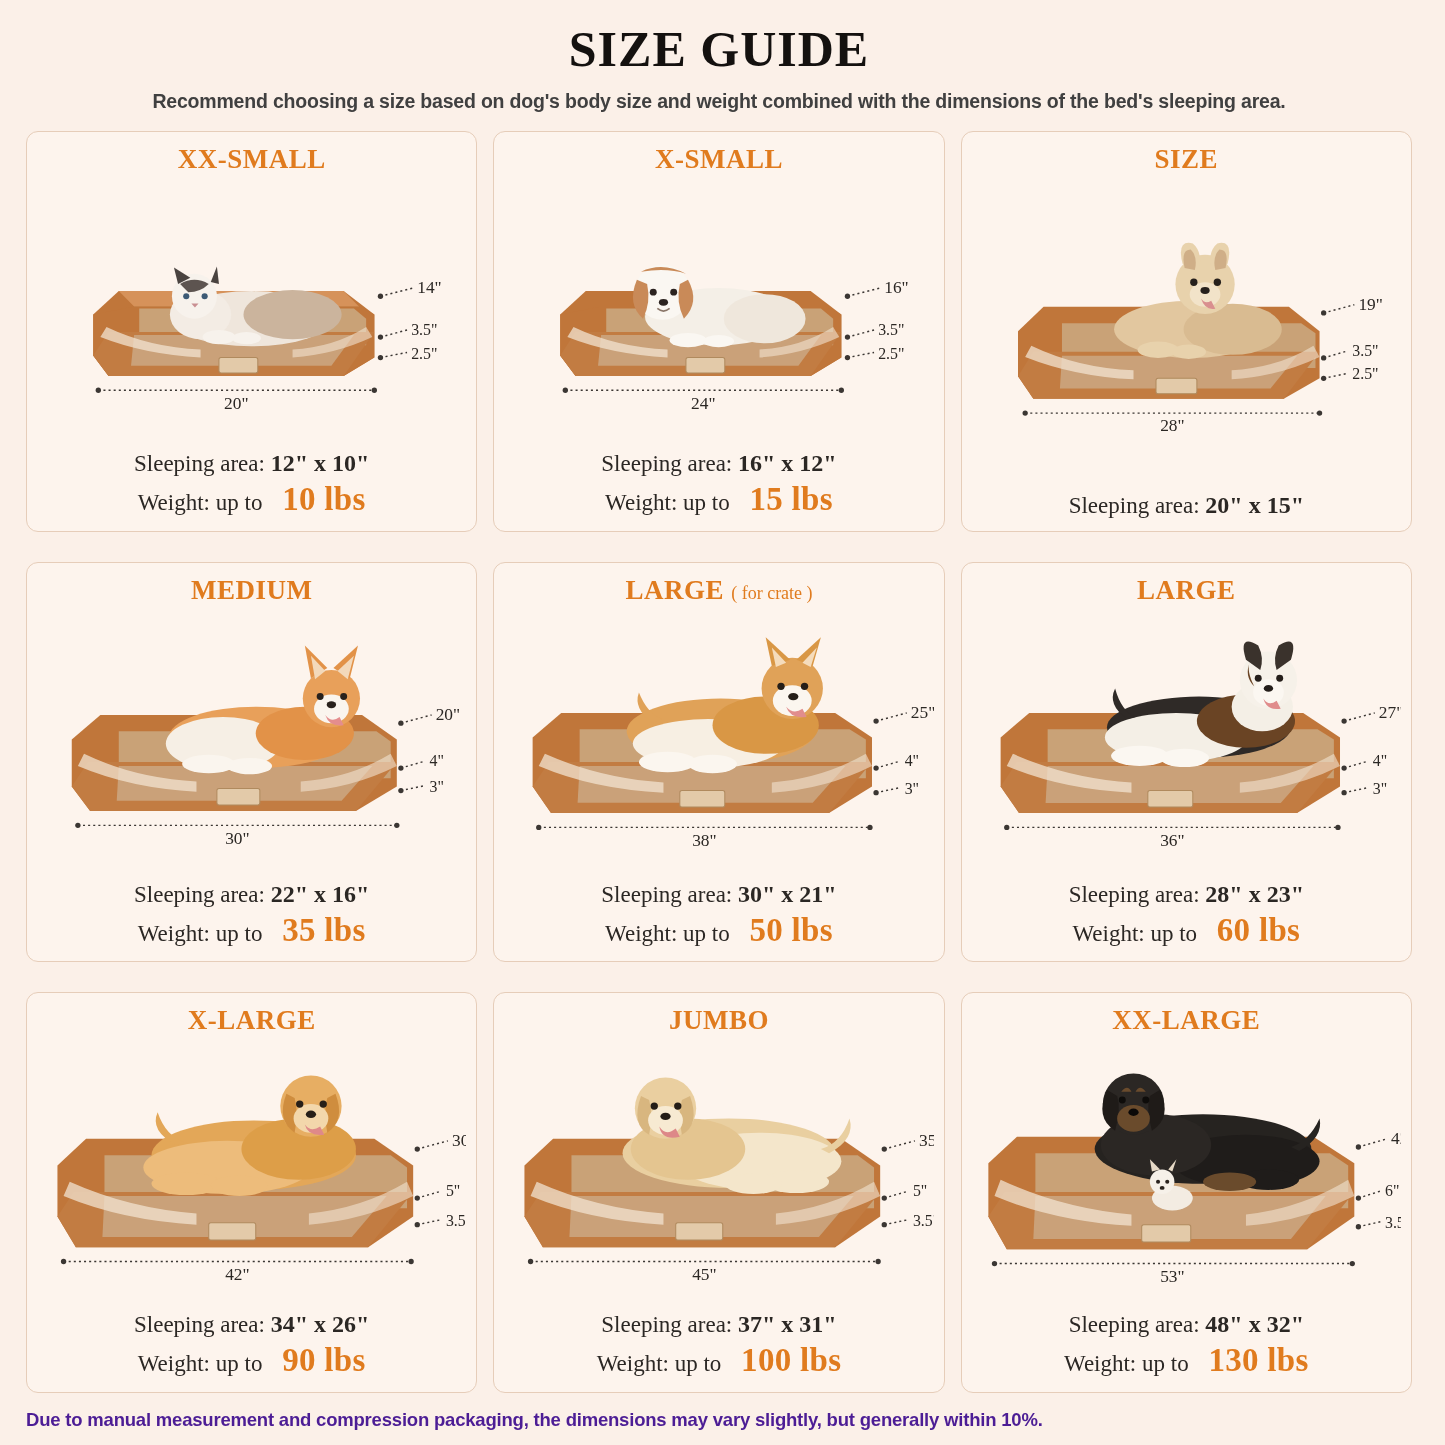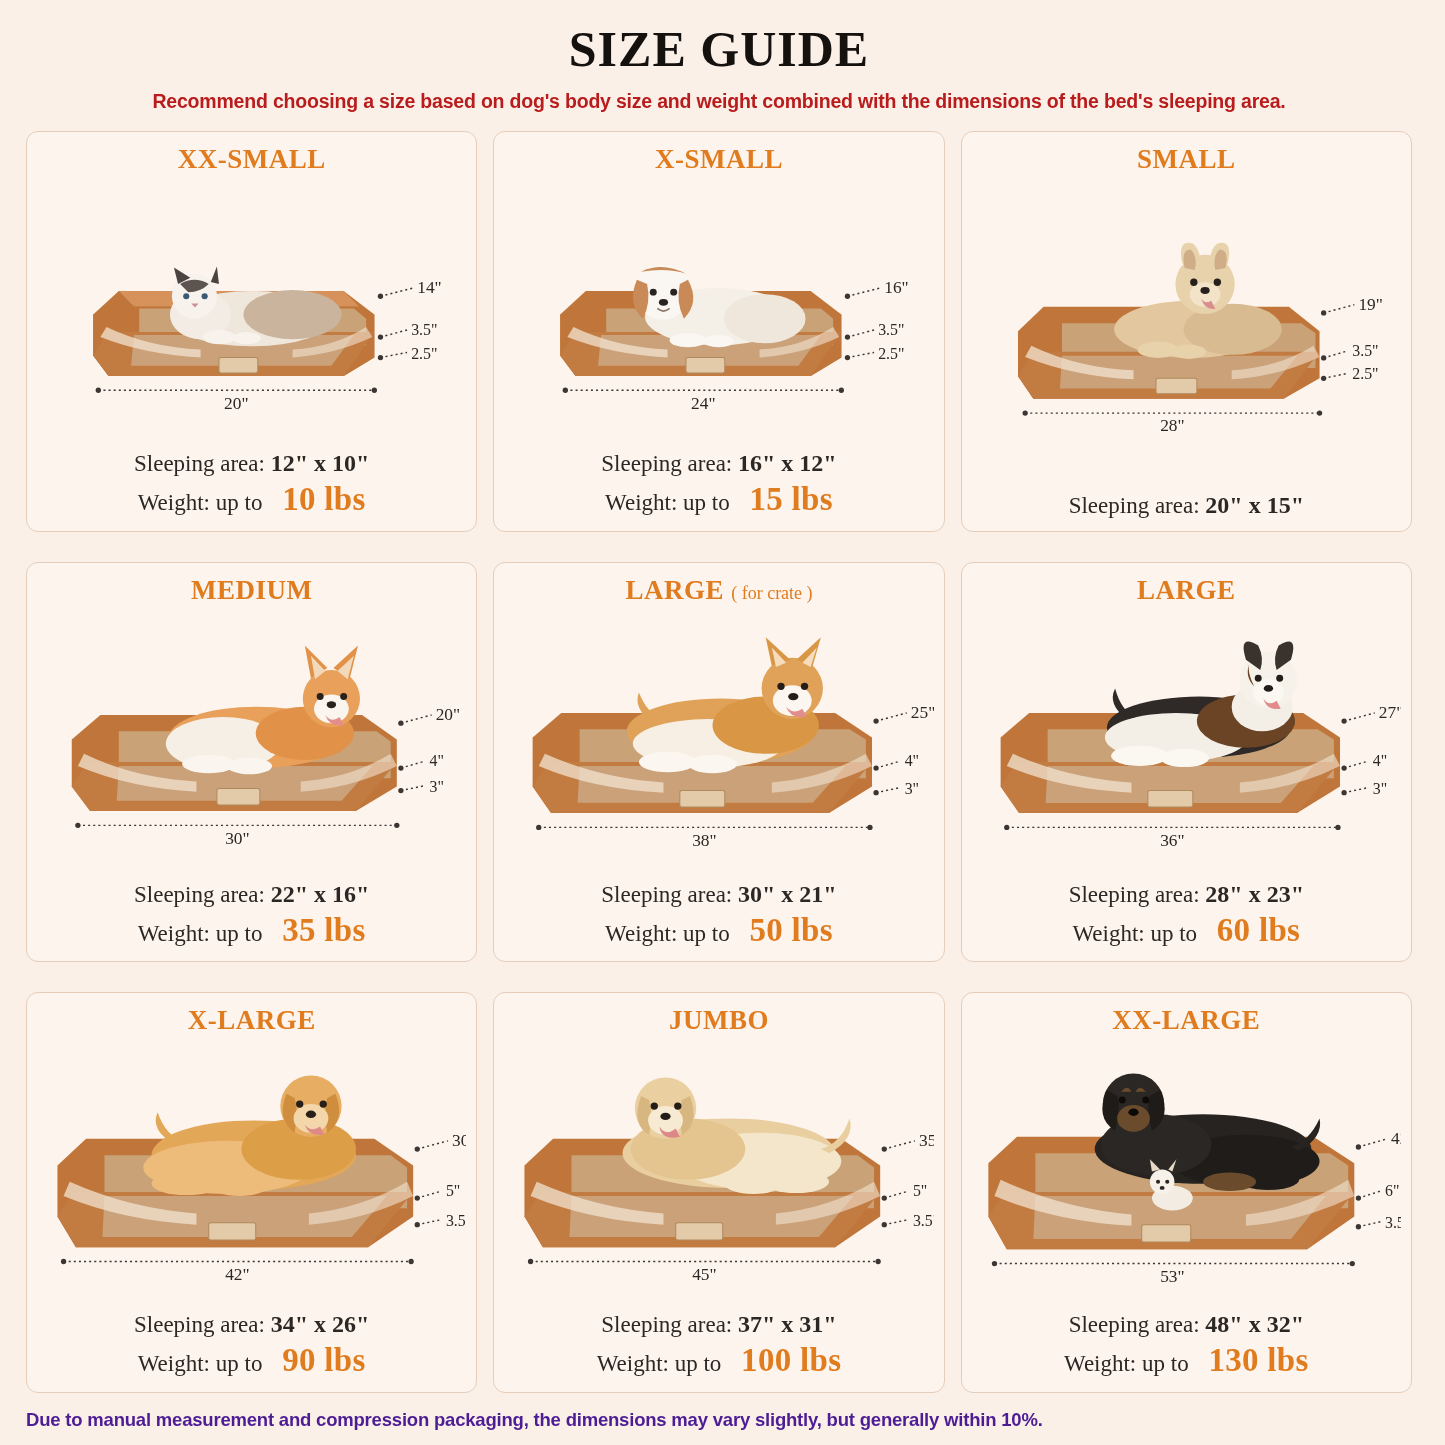--- a/index.html
+++ b/index.html
@@ -25,21 +25,21 @@
     font-weight: bold;
     font-size: 50px;
     letter-spacing: 1px;
     color: #14110f;
     margin: 6px 0 12px 0;
   }
   .subtitle {
     text-align: center;
     font-size: 19.5px;
     font-weight: bold;
-    color: #b91c1c;
+    color: #404040;
     letter-spacing: -0.2px;
     margin-bottom: 18px;
   }
   .grid {
     flex: 1;
     display: grid;
     grid-template-columns: repeat(3, 1fr);
     grid-template-rows: repeat(3, 1fr);
     gap: 30px 16px;
   }
@@ -243,21 +243,21 @@
         <div class="spec-line">
           <span>Weight:</span>
           <span>up to</span>
           <span class="lbs">15 lbs</span>
         </div>
       </div>
     </div>
 
     <div class="card">
       <div class="card-title">
-        <span>SMALL</span>
+        <span>SIZE</span>
         <span class="note"></span>
       </div>
       <div class="illus">
         <svg viewBox="0 0 420 230" preserveAspectRatio="xMidYMid meet">
           <g>
             <path d="M70 90 L310 90 L340 114 L340 160 L305 180 L60 180 L45 158 L45 114 Z" fill="#c0763a"></path>
             <path d="M88 106 L322 106 L336 116 L336 150 L88 150 Z" fill="#c9a277"></path>
             <path d="M60 134 L340 134 L305 180 L60 180 L45 158 Z" fill="#c27c42"></path>
             <path d="M88 138 L318 138 L292 170 L86 170 Z" fill="#caa179"></path>
             <path d="M58 128 Q104 150 158 152 L158 161 Q100 158 52 139 Z" fill="#f2e3d0" opacity="0.75"></path>

